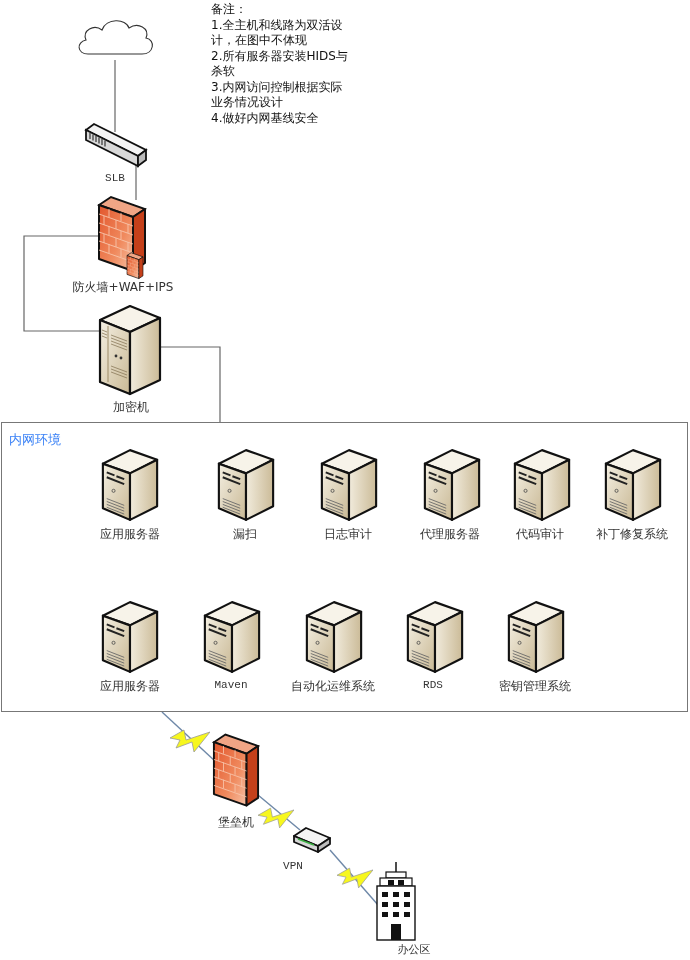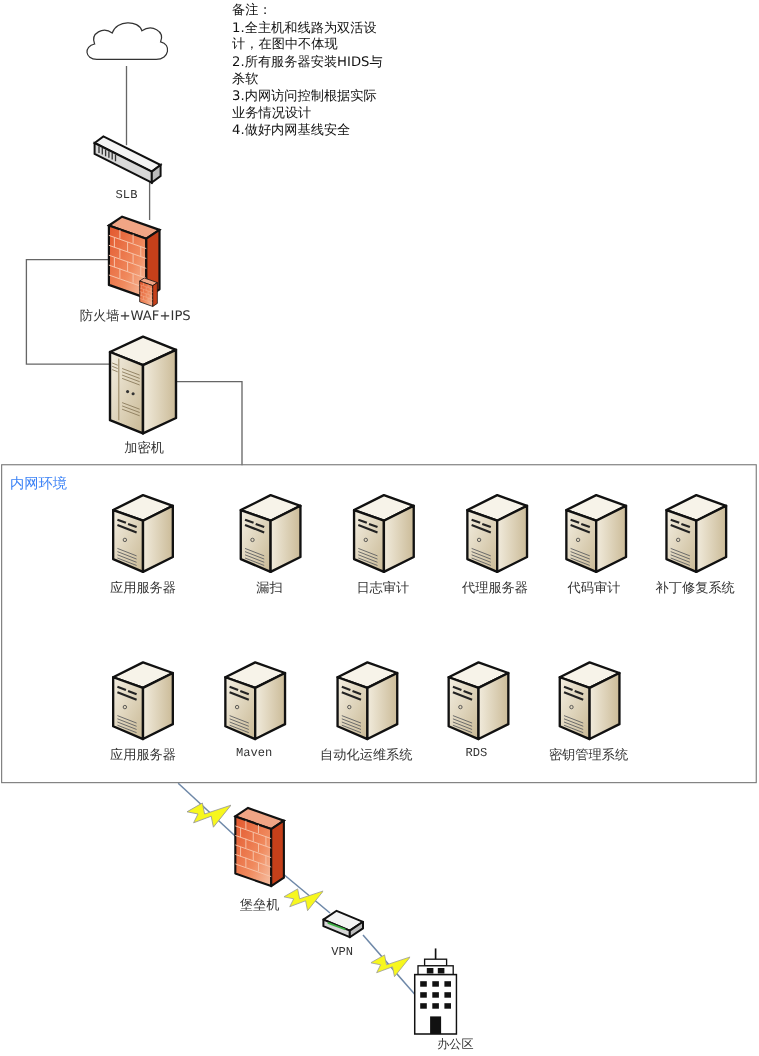--- a/index.html
+++ b/index.html
@@ -217,21 +217,21 @@
     <use href="#firewall"></use>
   </svg>
 <div class="lbl" style="left:236px;top:814px">堡垒机</div>
 
 <svg class="node" style="left:292px;top:824px" width="40" height="30" viewBox="0 0 40 30">
   <polygon points="2,12 14,4 38,14 26,22" fill="#f4f4f4" stroke="#111" stroke-width="1.8" stroke-linejoin="round"></polygon>
   <polygon points="2,12 26,22 26,28 2,18" fill="#d6d6d6" stroke="#111" stroke-width="1.8" stroke-linejoin="round"></polygon>
   <polygon points="26,22 38,14 38,20 26,28" fill="#bdbdbd" stroke="#111" stroke-width="1.8" stroke-linejoin="round"></polygon>
   <path d="M6,15 Q14,18 22,21" stroke="#3cb043" stroke-width="1.6" fill="none"></path>
 </svg>
-<div class="lbl mono" style="left:311px;top:860px">VPN</div>
+<div class="lbl mono" style="left:293px;top:860px">VPN</div>
 
 <svg class="node" style="left:376px;top:862px" width="40" height="80" viewBox="0 0 40 80">
   <line x1="20" y1="0" x2="20" y2="10" stroke="#111" stroke-width="1.5"></line>
   <rect x="10" y="10" width="20" height="6" fill="#fff" stroke="#111" stroke-width="1.2"></rect>
   <rect x="4" y="16" width="32" height="8" fill="#fff" stroke="#111" stroke-width="1.2"></rect>
   <rect x="1" y="24" width="38" height="54" fill="#fff" stroke="#111" stroke-width="1.4"></rect>
   <rect x="12" y="18" width="6" height="5" fill="#111"></rect>
     <rect x="22" y="18" width="6" height="5" fill="#111"></rect>
   <g fill="#111">
     <rect x="6" y="30" width="6" height="5"></rect>

